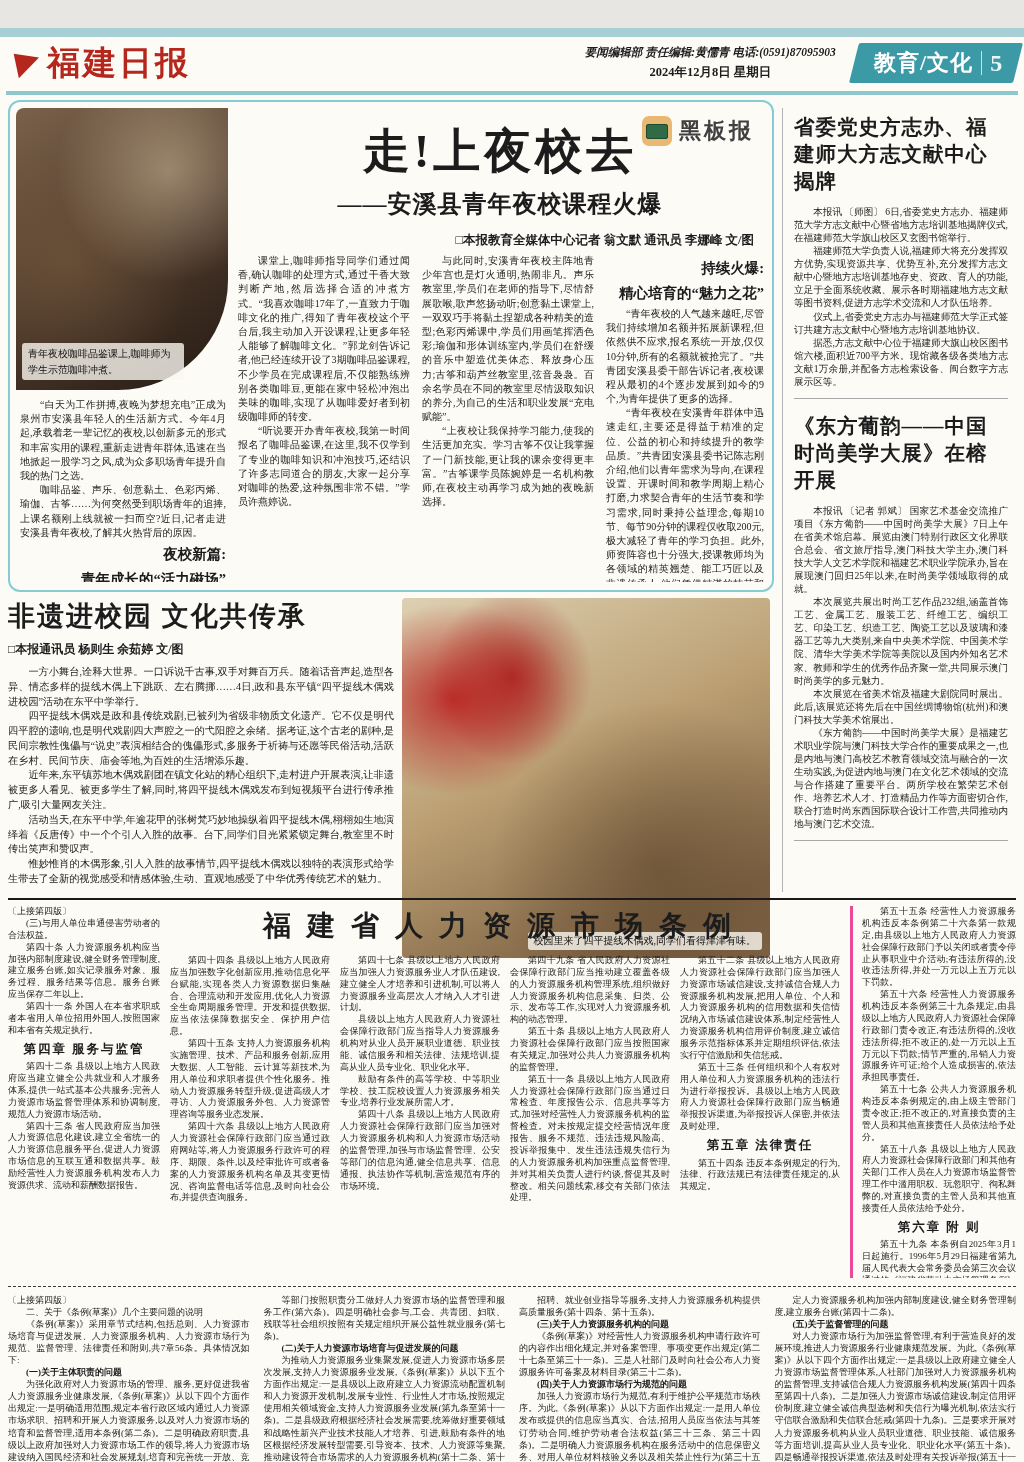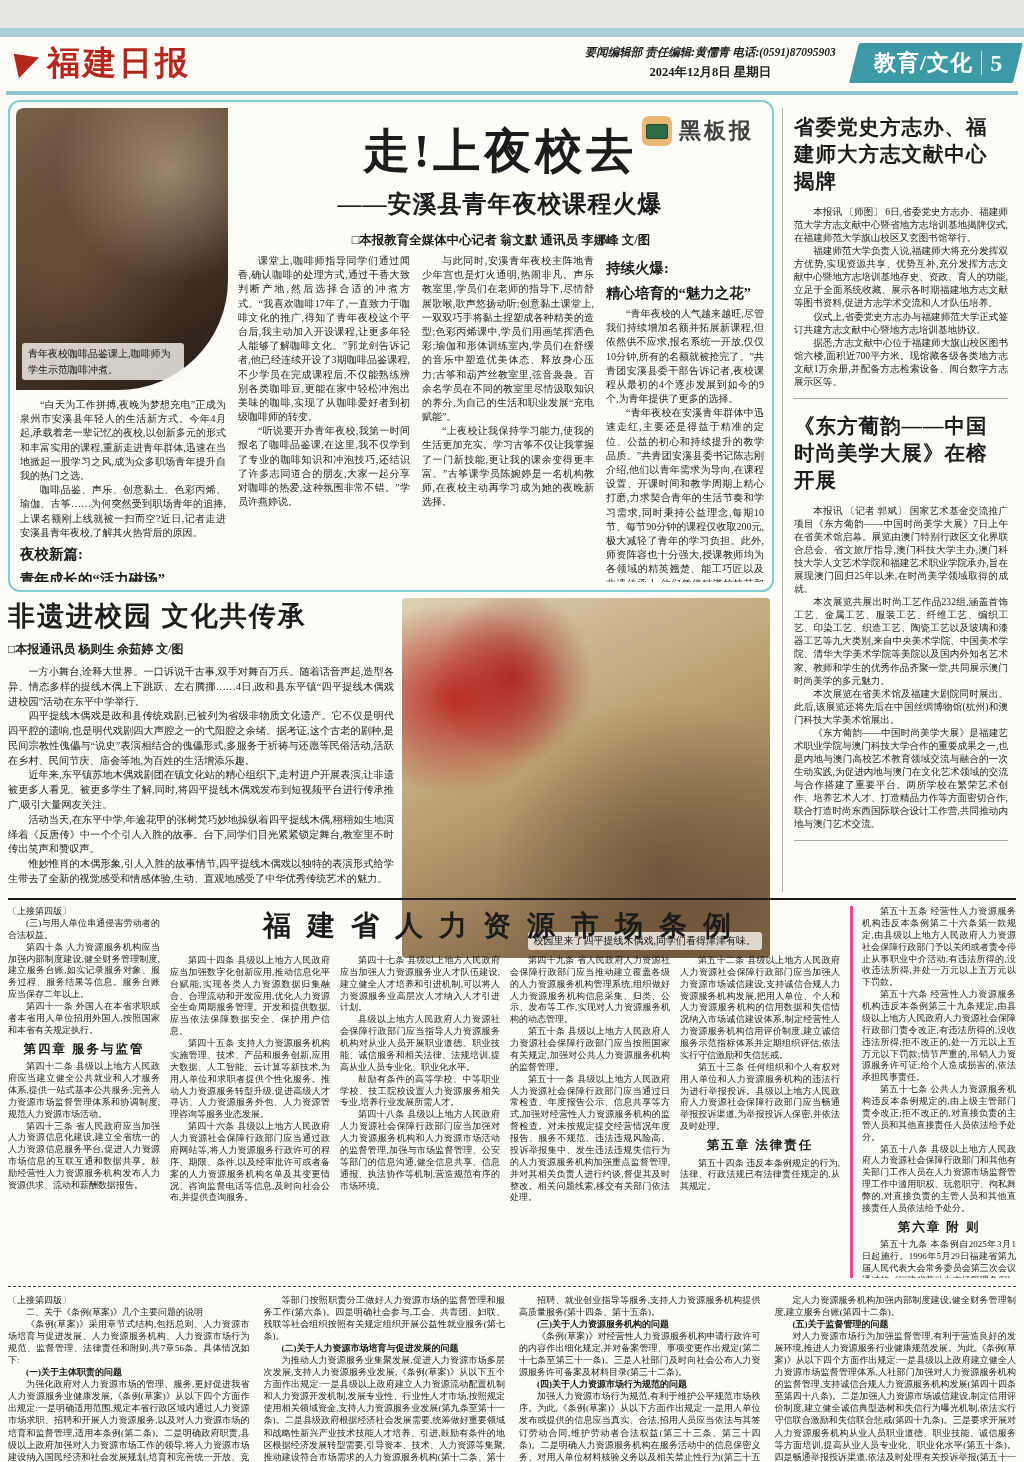--- a/index.html
+++ b/index.html
@@ -19,38 +19,38 @@
   .tab-name{font-size:22px;font-weight:bold;letter-spacing:1px;}
   .tab-sep{width:1px;height:24px;background:rgba(255,255,255,.7);}
   .tab-num{font-size:24px;font-weight:bold;color:#eaf7f9;}
   .hrule{position:absolute;top:63px;left:6px;width:1012px;height:4px;background:#8fc7ce;}
 
   
   .para{margin:0;text-indent:2em;text-align:justify;}
   .para.t-tag{text-indent:0;}
   .para.t-sub{font-weight:bold;}
   .para.t-chapter{text-indent:0;text-align:center;font-weight:bold;font-size:12.5px;margin:4px 0;letter-spacing:2px;}
-  .para.t-mtitle{text-indent:0;text-align:left;font-weight:bold;font-size:14.5px;line-height:1.55;margin:3px 0 2px;}
+  .para.t-mtitle{text-indent:0;text-align:right;font-weight:bold;font-size:14.5px;line-height:1.55;margin:3px 0 2px;}
 
   
   .night-box{position:absolute;top:72px;left:8px;width:762px;height:488px;border:2px solid #86ccd4;border-radius:12px;background:#fcfbf6;}
   .nb-photo1{position:absolute;left:6px;top:6px;width:212px;height:282px;border-radius:8px 0 110px 0;
      background:radial-gradient(circle at 72% 22%,rgba(235,214,178,.45),transparent 42%),
                 radial-gradient(circle at 25% 55%,rgba(120,90,60,.55),transparent 55%),
                 linear-gradient(148deg,#7a614a,#4a372a 55%,#241a12);}
   .nb-cap1{position:absolute;left:6px;bottom:10px;width:150px;font-size:10px;line-height:1.55;color:#111;
      background:rgba(250,248,240,.8);padding:3px 6px;border-radius:3px;}
   .nb-badge{position:absolute;right:18px;top:14px;display:flex;align-items:center;gap:7px;}
   .badge-icon{width:30px;height:30px;background:#e9b873;border-radius:7px;display:flex;align-items:center;justify-content:center;}
   .badge-board{width:20px;height:13px;background:#2e6b46;border:1px solid #1d4a2f;border-radius:2px;}
   .badge-text{color:#404040;font-size:22px;font-weight:bold;letter-spacing:3px;}
   .nb-titlewrap{position:absolute;left:236px;top:24px;width:508px;text-align:center;}
   .nb-title{font-size:47px;font-weight:bold;letter-spacing:4px;line-height:1.1;}
   .nb-subtitle{font-size:24px;font-weight:bold;margin-top:10px;letter-spacing:1px;}
-  .nb-byline{font-size:12.5px;font-weight:bold;margin-top:12px;text-align:center;padding-left:2px;}
+  .nb-byline{font-size:12.5px;font-weight:bold;margin-top:12px;text-align:right;padding-left:2px;}
   .nb-col{position:absolute;font-size:10px;line-height:1.42;overflow:hidden;}
   .nb-c1{left:10px;top:296px;width:206px;height:184px;}
   .nb-c2{left:228px;top:152px;width:172px;height:328px;}
   .nb-c3{left:412px;top:152px;width:172px;height:328px;}
   .nb-c4{left:596px;top:152px;width:158px;height:328px;}
   .nb-photo2{position:absolute;right:4px;bottom:4px;width:334px;height:234px;z-index:3;border:5px solid #fcfbf6;border-radius:115px 6px 6px 6px;
      background:radial-gradient(circle at 18% 24%,rgba(150,40,40,.5),transparent 32%),
                 radial-gradient(circle at 62% 60%,rgba(240,235,228,.5),transparent 40%),
                 linear-gradient(160deg,#cfc4b2,#8e8171 52%,#4f483a);}
   .nb-cap2{position:absolute;top:4px;right:6px;max-width:70%;font-size:10px;line-height:1.5;color:#222;text-align:right;

